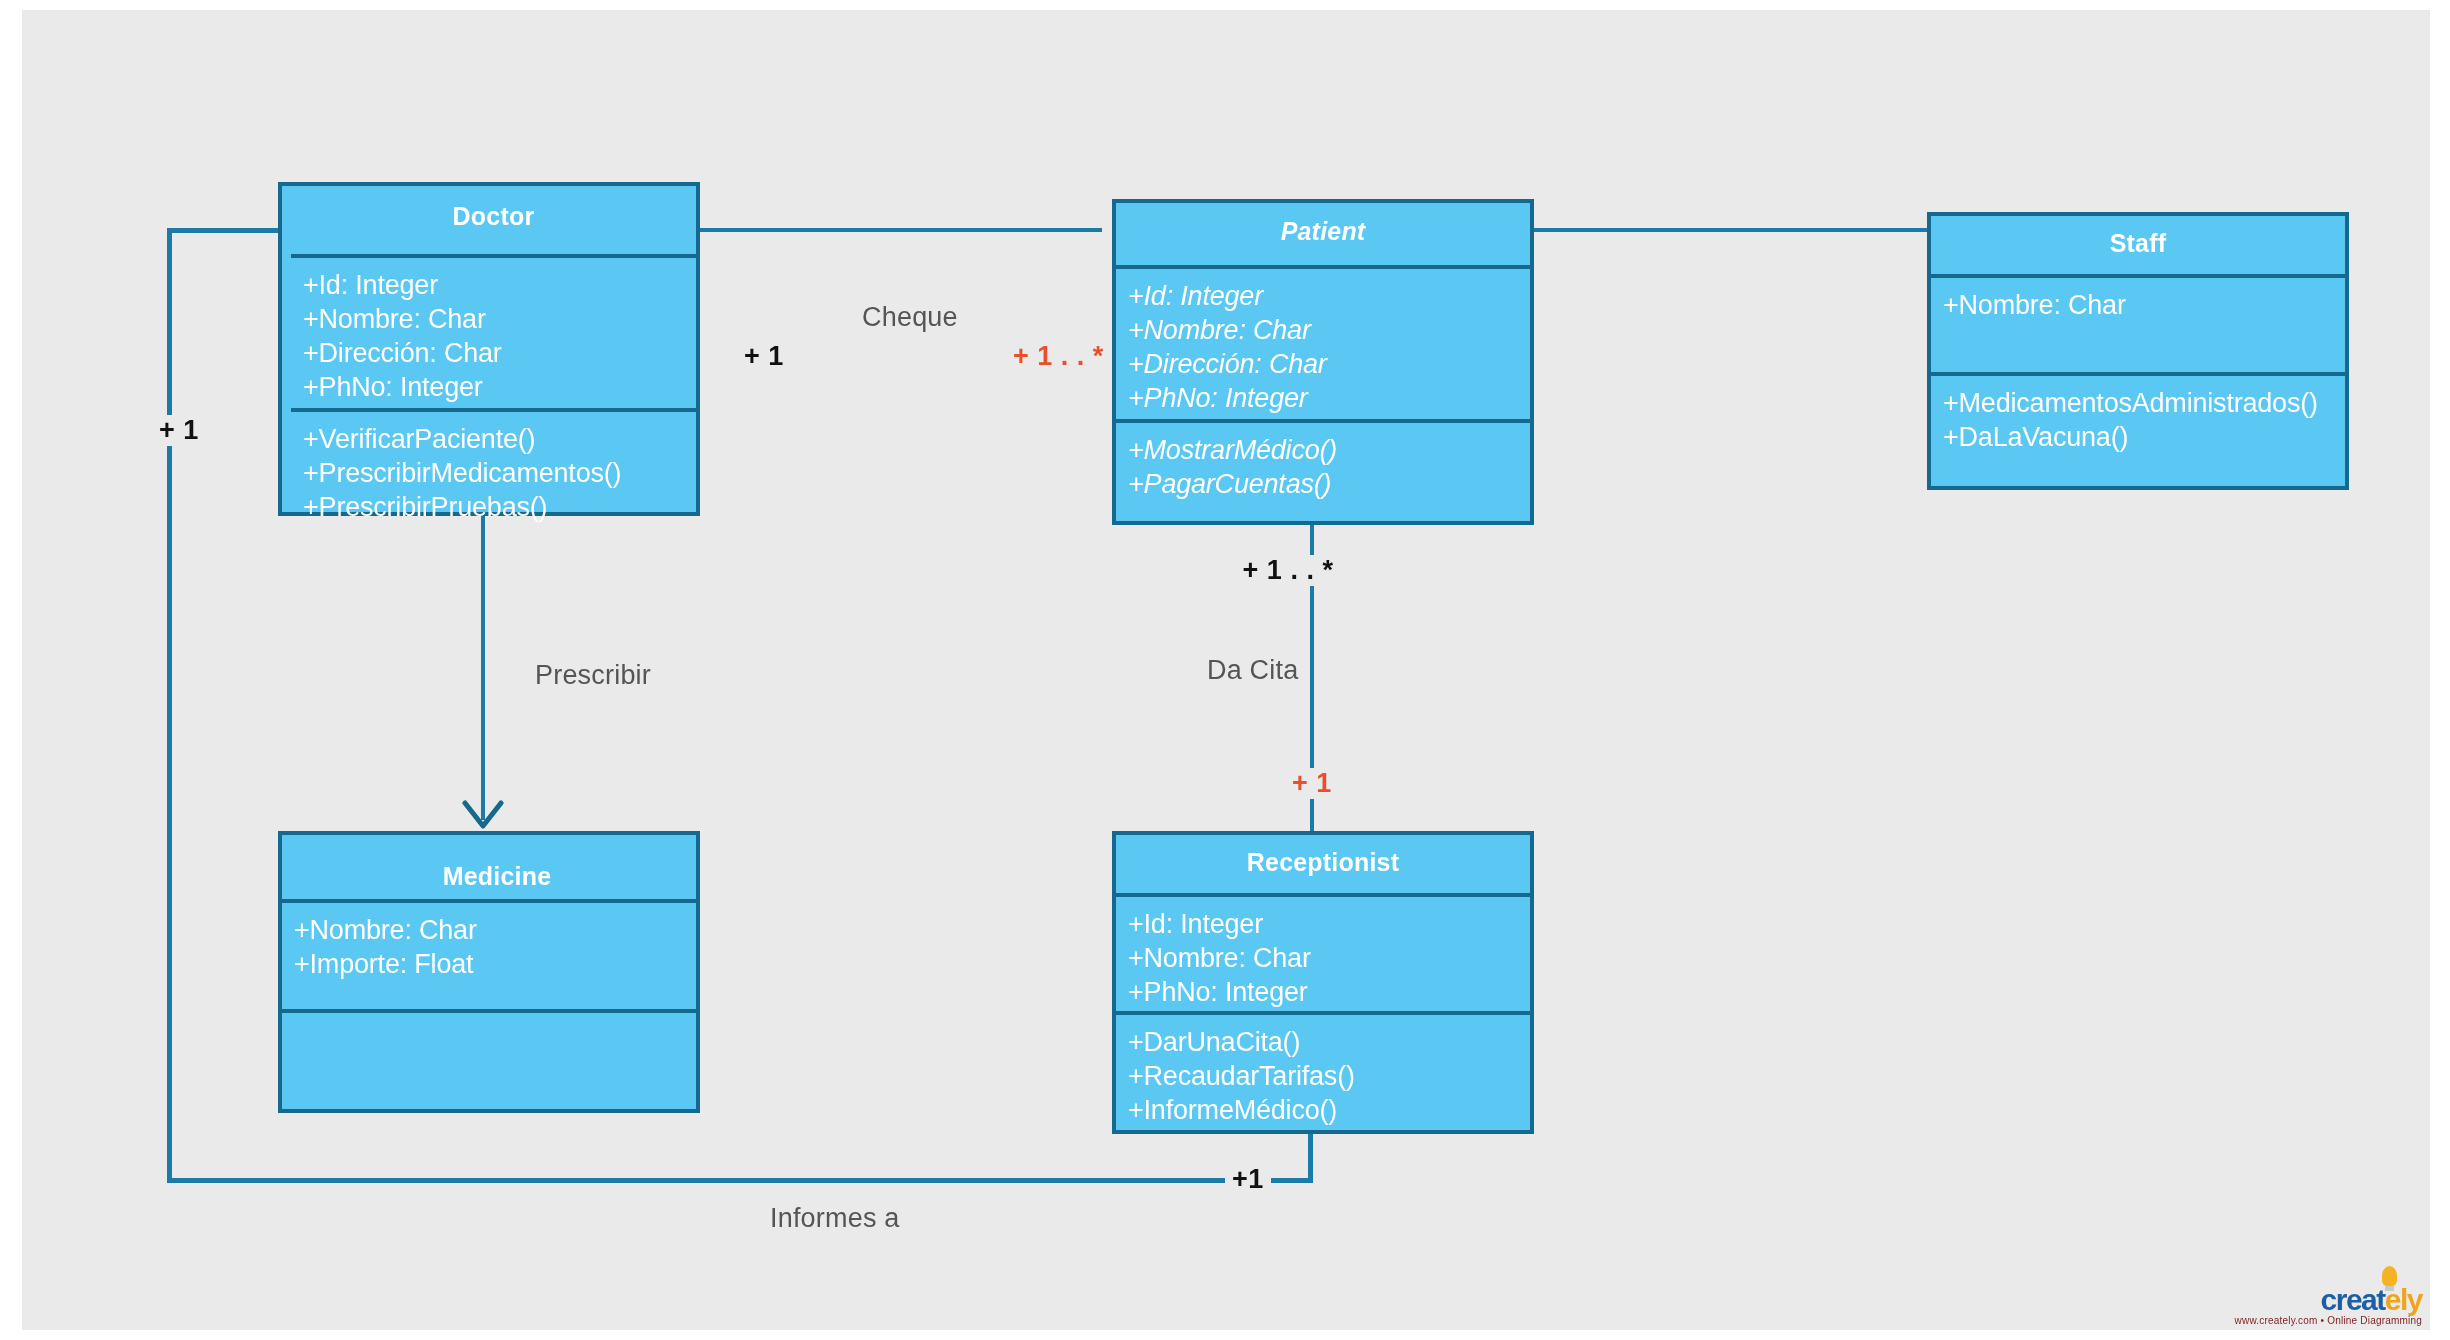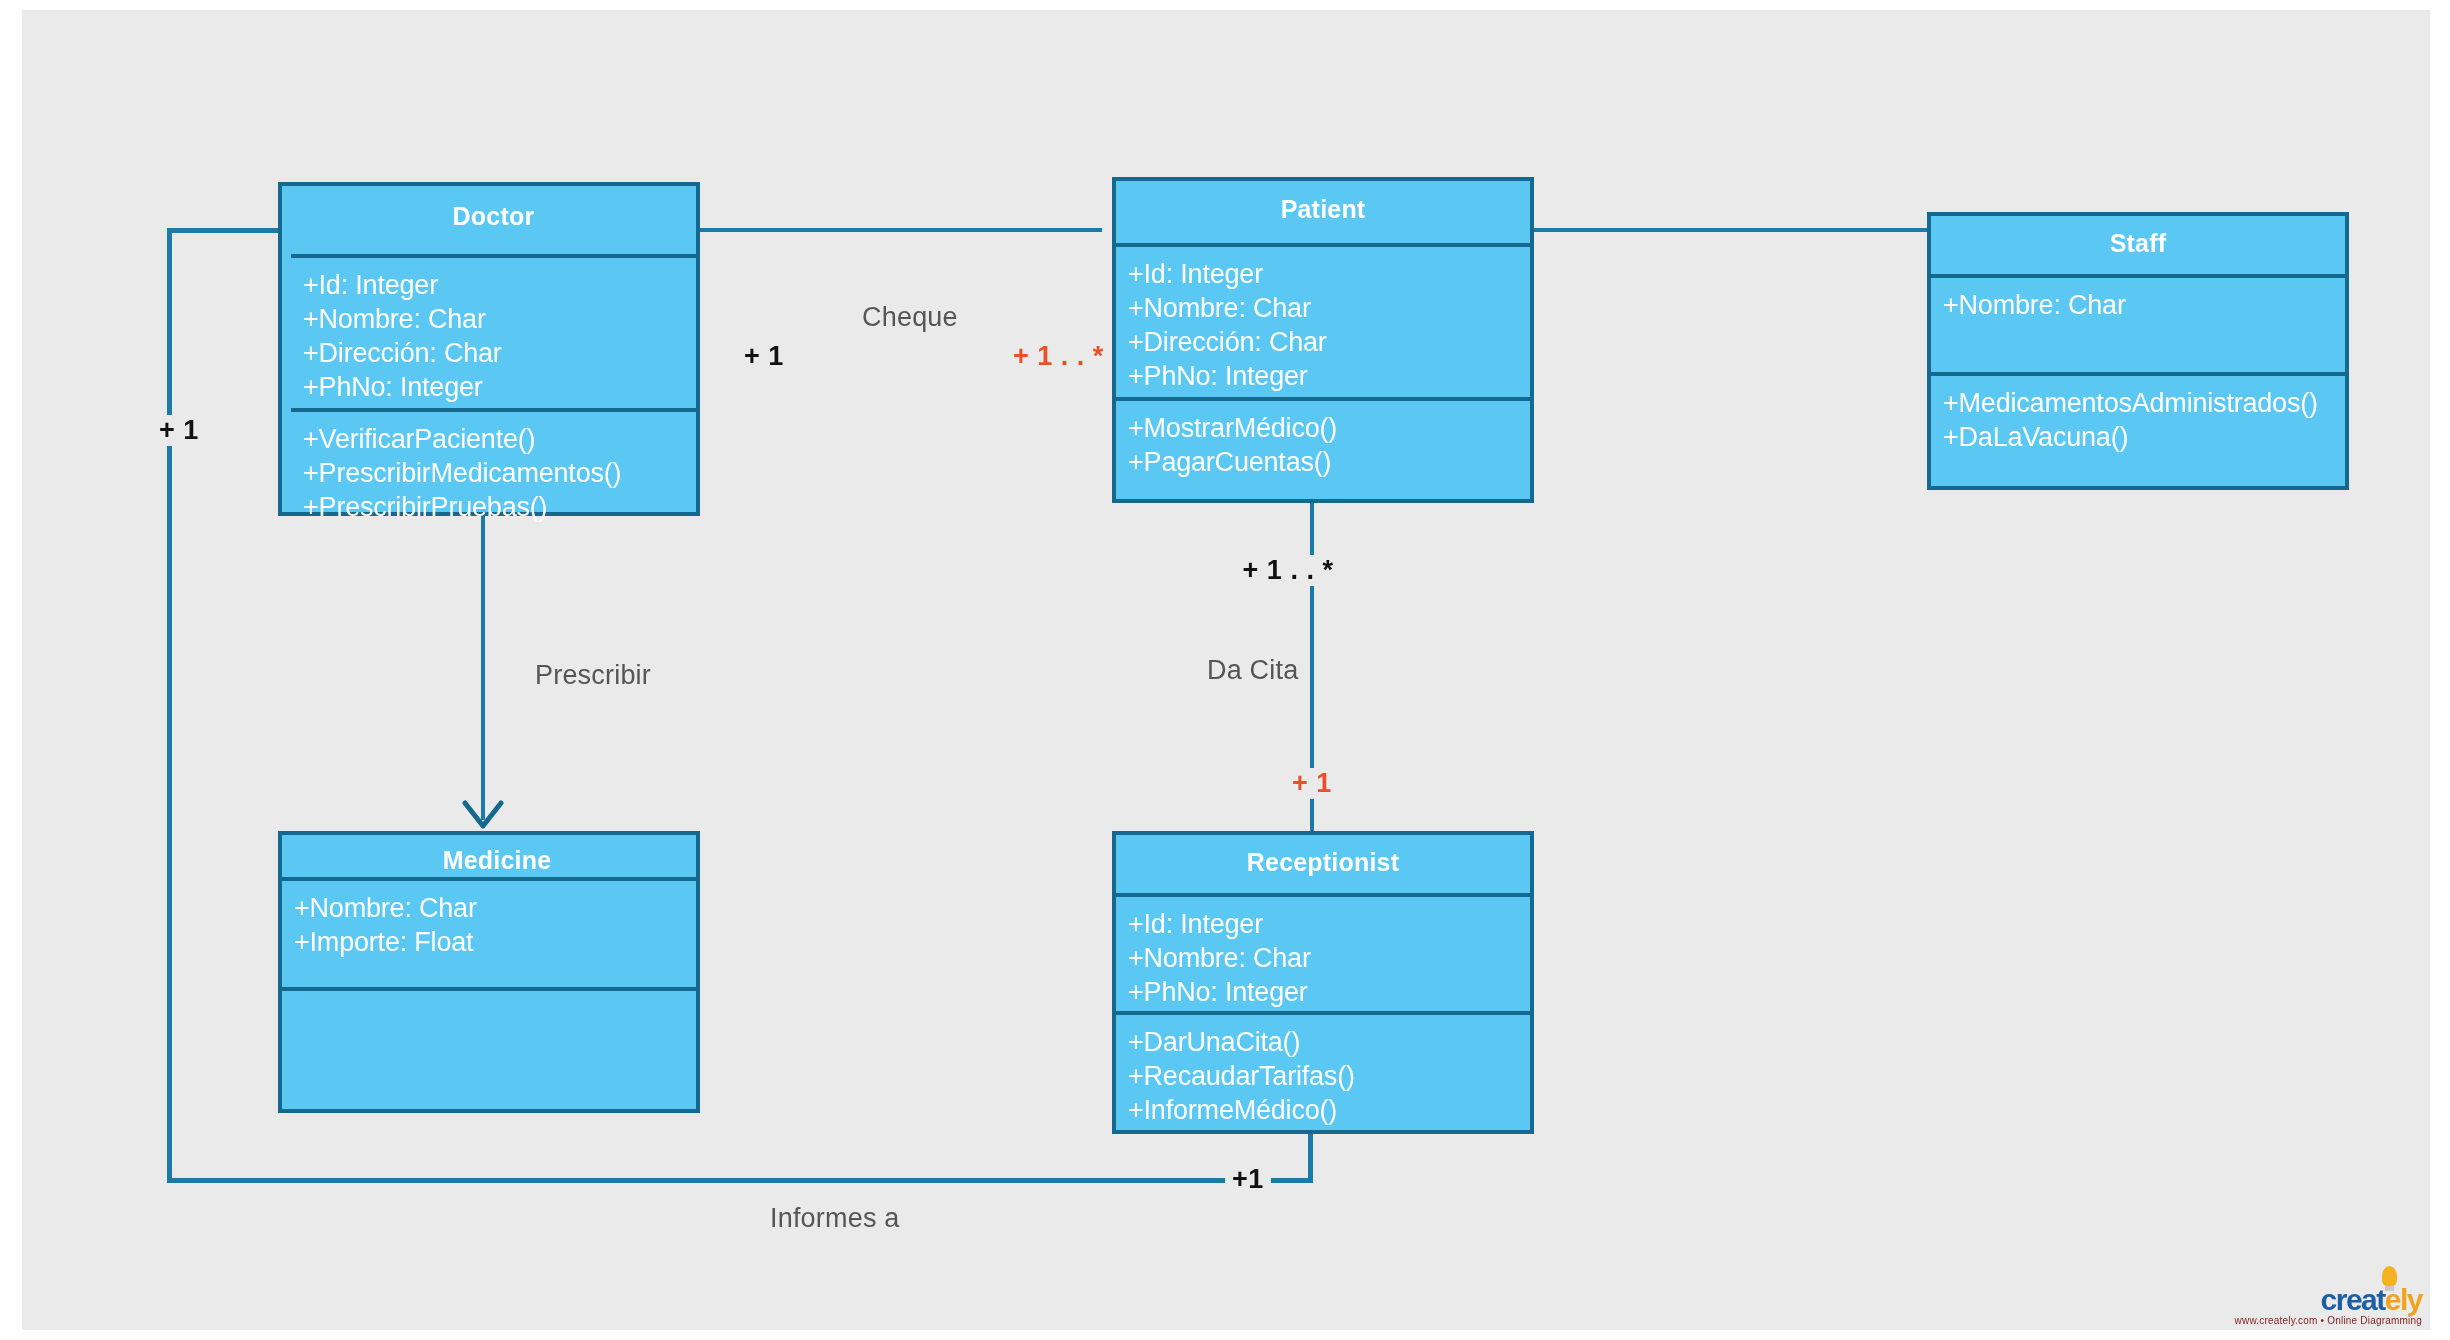--- a/index.html
+++ b/index.html
@@ -167,21 +167,21 @@
         <div class="uml-line">+PhNo: Integer</div>
       </div>
       <div class="uml-divider"></div>
       <div class="uml-compartment">
         <div class="uml-line">+VerificarPaciente()</div>
         <div class="uml-line">+PrescribirMedicamentos()</div>
         <div class="uml-line">+PrescribirPruebas()</div>
       </div>
     </div>
 
-    <div class="uml-class" style="left:1090px; top:167px; width:422px; height:326px;">
+    <div class="uml-class" style="left:1090px; top:189px; width:422px; height:326px;font-style:italic;">
       <div class="uml-title" style="height:62px; line-height:36px; padding-top:10px;">Patient</div>
       <div class="uml-divider"></div>
       <div class="uml-compartment" style="height:150px;">
         <div class="uml-line">+Id: Integer</div>
         <div class="uml-line">+Nombre: Char</div>
         <div class="uml-line">+Dirección: Char</div>
         <div class="uml-line">+PhNo: Integer</div>
       </div>
       <div class="uml-divider"></div>
       <div class="uml-compartment">
@@ -197,21 +197,21 @@
         <div class="uml-line">+Nombre: Char</div>
       </div>
       <div class="uml-divider"></div>
       <div class="uml-compartment">
         <div class="uml-line">+MedicamentosAdministrados()</div>
         <div class="uml-line">+DaLaVacuna()</div>
       </div>
     </div>
 
     <div class="uml-class" style="left:256px; top:821px; width:422px; height:282px;">
-      <div class="uml-title" style="height:42px; line-height:34px; padding-top:8px;margin-left:16px;">Medicine</div>
+      <div class="uml-title" style="height:64px; line-height:34px; padding-top:24px;margin-left:16px;">Medicine</div>
       <div class="uml-divider"></div>
       <div class="uml-compartment" style="height:106px;">
         <div class="uml-line">+Nombre: Char</div>
         <div class="uml-line">+Importe: Float</div>
       </div>
       <div class="uml-divider"></div>
       <div class="uml-compartment"></div>
     </div>
 
     <div class="uml-class" style="left:1090px; top:821px; width:422px; height:303px;">

